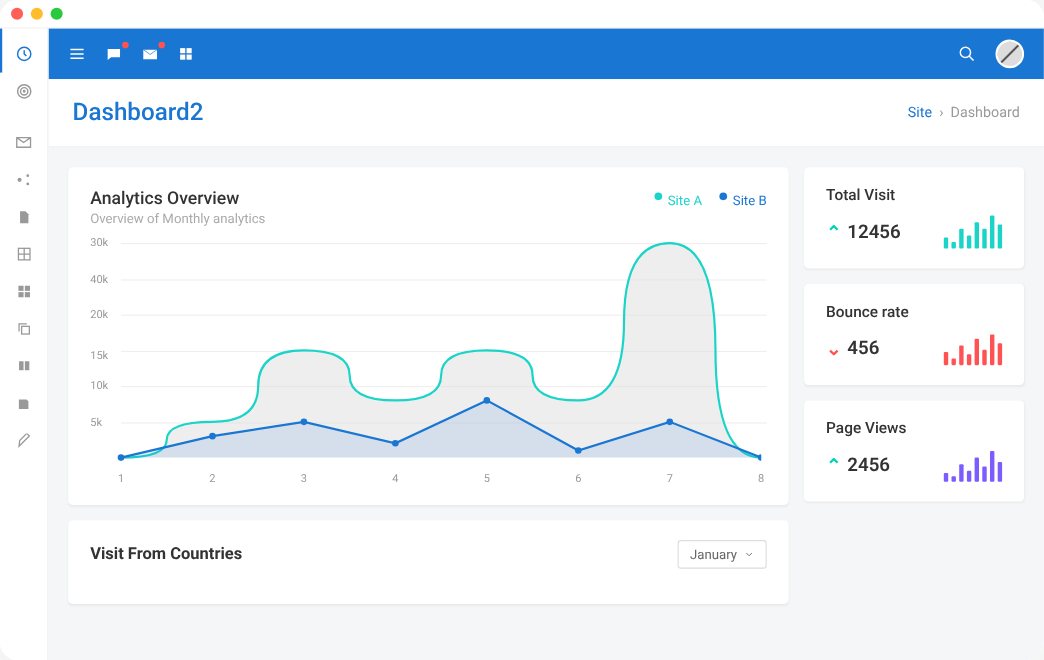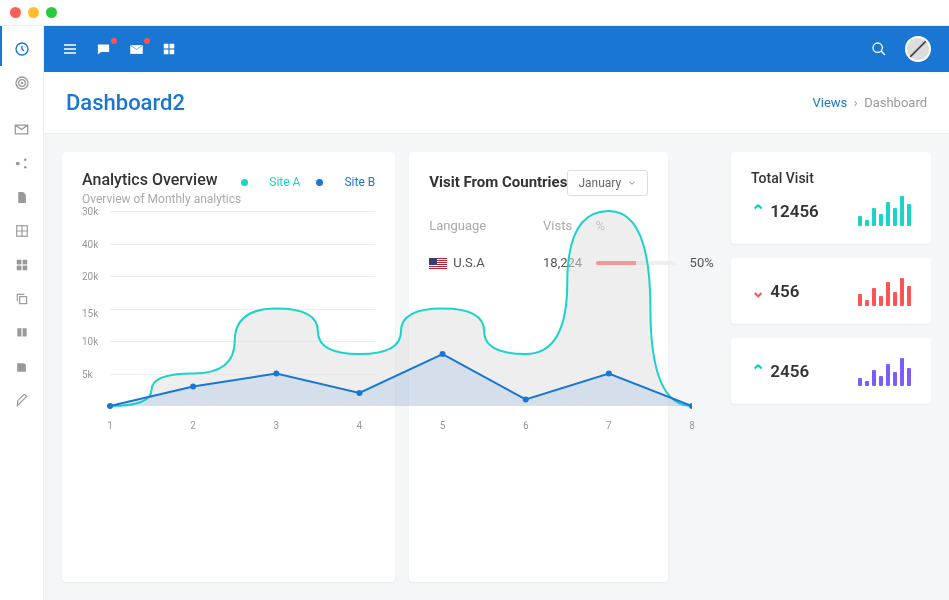--- a/index.html
+++ b/index.html
@@ -1,46 +1,46 @@
 <!DOCTYPE html>
 <html><head>
 <meta charset="utf-8">
 <style>
 *{box-sizing:border-box;margin:0;padding:0;font-family:-apple-system,BlinkMacSystemFont,"Segoe UI",Roboto,sans-serif}
 body{background:#f5f5f5;width:949px;height:600px;overflow:hidden}
-.window{background:#fff;border-radius:0;overflow:hidden;width:949px;height:600px;position:relative}
+.window{background:#fff;border-radius:16px;overflow:hidden;width:949px;height:600px;position:relative}
 .titlebar{height:26px;background:#fff;display:flex;align-items:center;padding:0 10px;border-bottom:1px solid #eee}
 .dot{width:11px;height:11px;border-radius:50%;margin-right:7px}
 .dot.r{background:#ff5f56}.dot.y{background:#ffbd2e}.dot.g{background:#27c93f}
 .app{display:flex;height:574px}
 .sidebar{width:44px;background:#fff;border-right:1px solid #eee;padding-top:6px;display:flex;flex-direction:column;align-items:center;position:relative}
 .sidebar::before{content:"";position:absolute;top:0;left:0;width:2px;height:40px;background:#1976d2}
 .side-item{width:44px;height:34px;display:flex;align-items:center;justify-content:center;cursor:pointer;color:#999}
 .side-item.active{color:#1976d2}
 .main{flex:1;display:flex;flex-direction:column;background:#f5f6f8}
 .topbar{height:46px;background:#1976d2;display:flex;align-items:center;padding:0 18px;color:#fff}
 .top-icon{margin-right:18px;cursor:pointer;position:relative}
 .badge{position:absolute;top:-4px;right:-6px;width:6px;height:6px;border-radius:50%;background:#ff5252}
 .top-spacer{flex:1}
 .avatar{width:26px;height:26px;border-radius:50%;background:linear-gradient(135deg,#ddd 45%,#333 50%,#ddd 55%);cursor:pointer;border:2px solid #fff}
 .header{background:#fff;padding:18px 22px;display:flex;align-items:center;border-bottom:1px solid #eee}
 .page-title{color:#1976d2;font-size:22px;font-weight:500}
 .breadcrumb{margin-left:auto;font-size:13px;color:#999}
 .breadcrumb a{color:#1976d2;text-decoration:none}
 .content{padding:18px;display:flex;gap:14px;flex:1;overflow:auto}
-.col-main{flex:1;display:flex;flex-direction:row;gap:14px}
+.col-main{flex:1;display:flex;flex-direction:column;gap:14px}
 .col-side{width:200px;display:flex;flex-direction:column;gap:14px}
 .card{background:#fff;border-radius:4px;padding:18px 20px;box-shadow:0 1px 2px rgba(0,0,0,0.05)}
 .card h3{font-size:16px;font-weight:500;color:#333;margin-bottom:3px}
 .card .sub{font-size:12px;color:#aaa}
 .chart-head{display:flex;align-items:flex-start}
 .legend{margin-left:auto;display:flex;gap:16px;font-size:12px;margin-top:5px}
-.legend span{display:flex;align-items:center;gap:21px}
+.legend span{display:flex;align-items:flex-start;gap:5px}
 .ldot{width:7px;height:7px;border-radius:50%}
-.chart-area{margin-top:0;position:relative;height:225px}
+.chart-area{margin-top:10px;position:relative;height:225px}
 .ytick{position:absolute;left:0;font-size:10px;color:#999}
 .xtick{position:absolute;bottom:0;font-size:10px;color:#999;transform:translateX(-50%)}
 .grid-line{position:absolute;left:28px;right:0;height:1px;background:#eee}
 .stat-card h4{font-size:14px;font-weight:500;color:#333;margin-bottom:10px}
 .stat-row{display:flex;align-items:center;justify-content:space-between}
 .stat-val{font-size:17px;font-weight:600;color:#333;display:flex;align-items:center;gap:5px}
 .arrow-up{color:#00d4b5}
 .arrow-down{color:#ff5252}
 .bars{display:flex;align-items:flex-end;gap:3px;height:30px}
 .bars div{width:4px;border-radius:1px}
@@ -168,21 +168,21 @@
             <svg width="16" height="16" viewBox="0 0 24 24" fill="none" stroke="#fff" stroke-width="2">
               <circle cx="10" cy="10" r="7"></circle>
               <path d="M21 21l-6-6"></path>
             </svg>
           </span>
         <div class="avatar"></div>
       </div>
       <div class="header">
         <div class="page-title">Dashboard2</div>
         <div class="breadcrumb">
-          <a href="#">Views</a>
+          <a href="#">Site</a>
           <span> &nbsp;›&nbsp; </span>
           <span>Dashboard</span>
         </div>
       </div>
       <div class="content">
         <div class="col-main">
           <div class="card">
             <div class="chart-head">
               <div>
                 <h3>Analytics Overview</h3>
@@ -239,74 +239,57 @@
           <div class="card table-card">
             <div class="table-head">
               <h3>Visit From Countries</h3>
               <div class="select">
                   <span>January</span>
                   <svg width="10" height="10" viewBox="0 0 24 24" fill="none" stroke="currentColor" stroke-width="2">
                     <path d="M6 9l6 6 6-6"></path>
                   </svg>
                 </div>
             </div>
-            <div class="tbl">
-              <div class="hdr">
-                <div class="c1">Language</div>
-                <div class="c2">Vists</div>
-                <div class="c3">%</div>
-              </div>
-              <div id="rows">
-                  <div class="row">
-                    <div class="c1"><span class="flag"></span>U.S.A</div>
-                    <div class="c2">18,224</div>
-                    <div class="c3">
-                      <div class="pbar">
-                        <div style="width:50%"></div>
-                      </div>
-                      <span>50%</span>
-                    </div>
-                  </div>
-                </div>
-            </div>
           </div>
         </div>
         <div class="col-side" id="stats">
             <div class="card stat-card">
               <h4>Total Visit</h4>
               <div class="stat-row">
                 <div class="stat-val"><span class="arrow-up">⌃</span>12456</div>
                 <div class="bars">
                   <div style="height:10px;background:#1ad4c8"></div>
                   <div style="height:6px;background:#1ad4c8"></div>
                   <div style="height:18px;background:#1ad4c8"></div>
                   <div style="height:12px;background:#1ad4c8"></div>
                   <div style="height:24px;background:#1ad4c8"></div>
                   <div style="height:18px;background:#1ad4c8"></div>
                   <div style="height:30px;background:#1ad4c8"></div>
                   <div style="height:22px;background:#1ad4c8"></div>
                 </div>
               </div>
             </div>
             <div class="card stat-card">
+              <h4>Bounce rate</h4>
               <div class="stat-row">
                 <div class="stat-val"><span class="arrow-down">⌄</span>456</div>
                 <div class="bars">
                   <div style="height:12px;background:#ff5252"></div>
                   <div style="height:6px;background:#ff5252"></div>
                   <div style="height:18px;background:#ff5252"></div>
                   <div style="height:10px;background:#ff5252"></div>
                   <div style="height:24px;background:#ff5252"></div>
                   <div style="height:14px;background:#ff5252"></div>
                   <div style="height:28px;background:#ff5252"></div>
                   <div style="height:20px;background:#ff5252"></div>
                 </div>
               </div>
             </div>
             <div class="card stat-card">
+              <h4>Page Views</h4>
               <div class="stat-row">
                 <div class="stat-val"><span class="arrow-up">⌃</span>2456</div>
                 <div class="bars">
                   <div style="height:8px;background:#7c5cff"></div>
                   <div style="height:5px;background:#7c5cff"></div>
                   <div style="height:16px;background:#7c5cff"></div>
                   <div style="height:10px;background:#7c5cff"></div>
                   <div style="height:22px;background:#7c5cff"></div>
                   <div style="height:14px;background:#7c5cff"></div>
                   <div style="height:28px;background:#7c5cff"></div>

